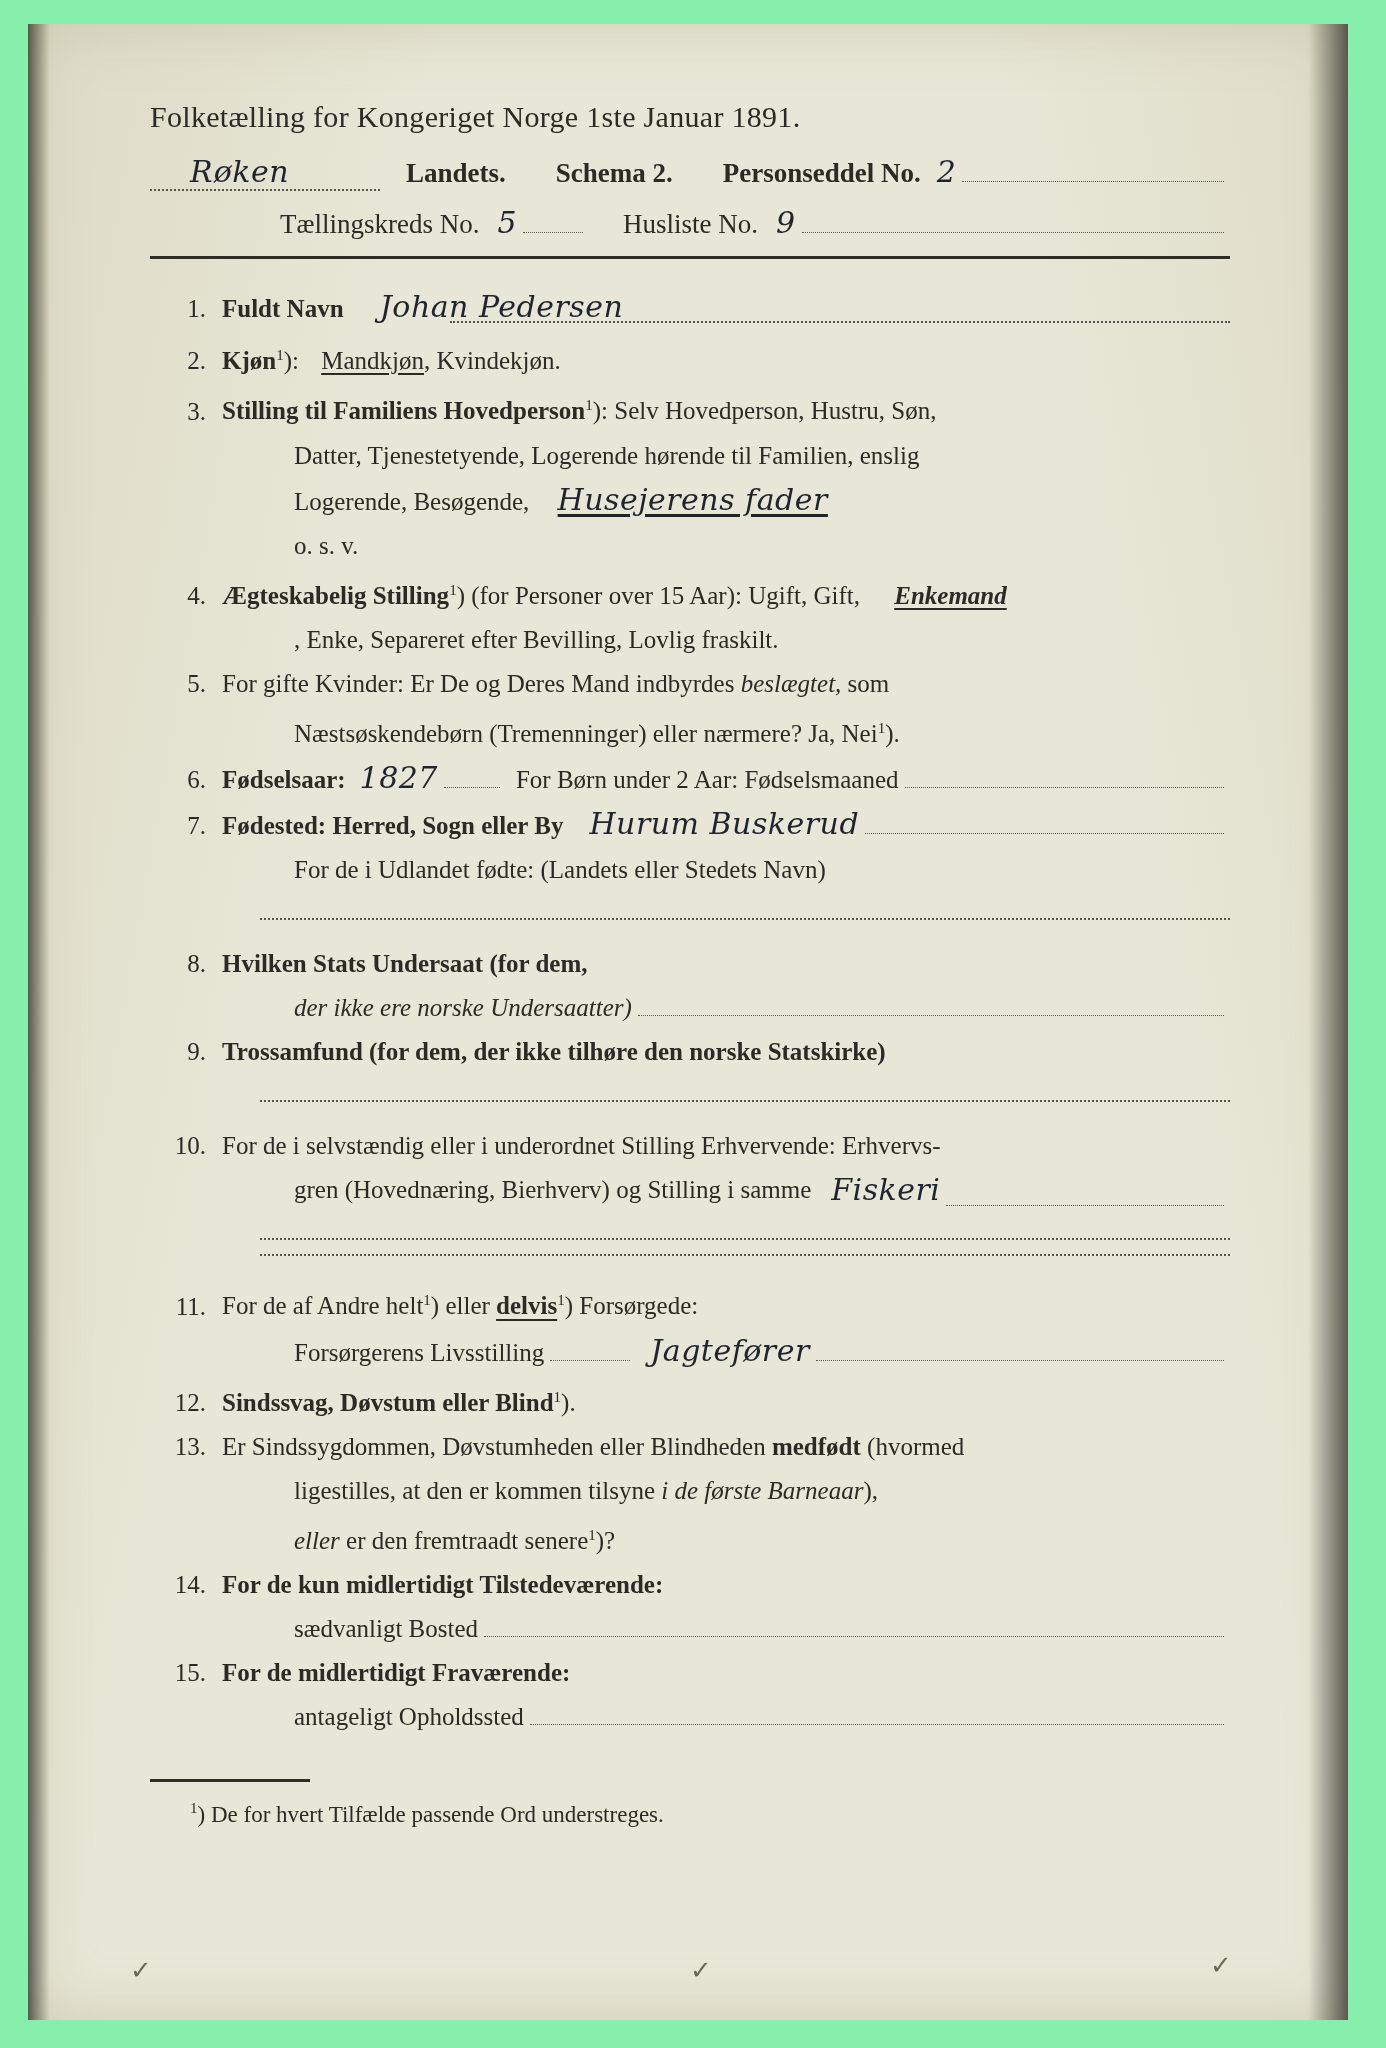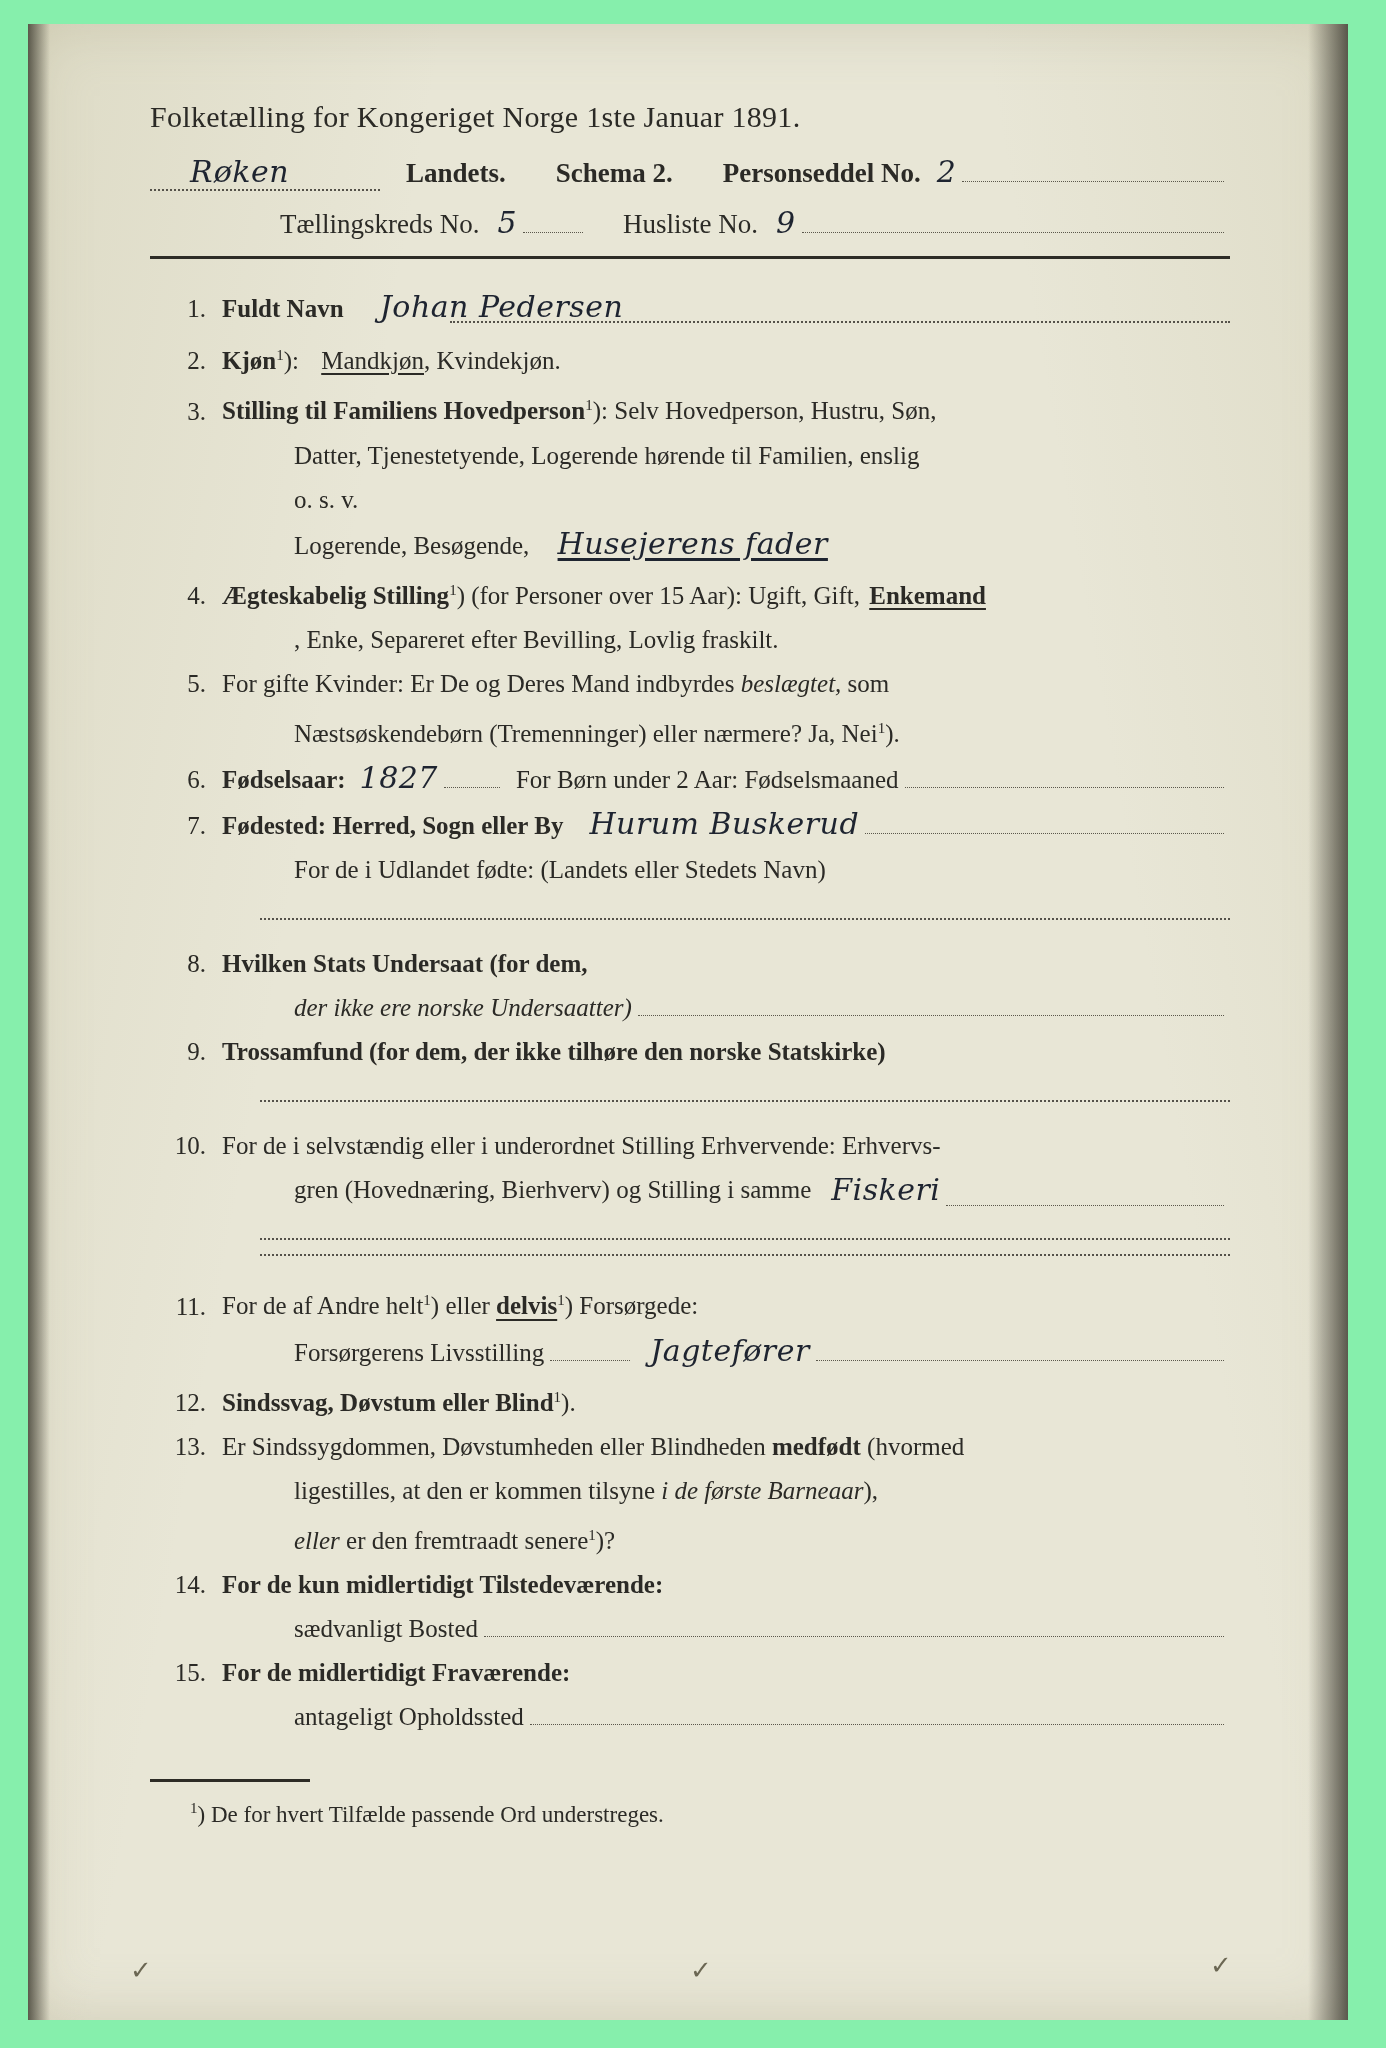--- a/index.html
+++ b/index.html
@@ -213,35 +213,35 @@
       <span class="body">
         <span class="print b">Stilling til Familiens Hovedperson</span><span class="print sup">1</span><span class="print">): Selv Hovedperson, Hustru, Søn,</span>
       </span>
     </div>
     <div class="line">
       <span class="num"></span>
       <span class="body print indent">Datter, Tjenestetyende, Logerende hørende til Familien, enslig</span>
     </div>
     <div class="line">
       <span class="num"></span>
-      <span class="body print indent">o. s. v.</span>
-    </div>
-    <div class="line">
-      <span class="num"></span>
       <span class="body indent">
         <span class="print">Logerende, Besøgende,</span>
         <span class="hand hand-lg u" style="margin-left:22px;">Husejerens fader</span>
       </span>
     </div>
+    <div class="line">
+      <span class="num"></span>
+      <span class="body print indent">o. s. v.</span>
+    </div>
 
     <div class="line">
       <span class="num print">4.</span>
       <span class="body">
         <span class="print b">Ægteskabelig Stilling</span><span class="print sup">1</span><span class="print">) (for Personer over 15 Aar): Ugift, Gift,</span>
-        <span class="print b u" style="margin-left:3px;">Enkemand</span>
+        <span class="print b u" style="margin-left:28px;font-style:italic;">Enkemand</span>
       </span>
     </div>
     <div class="line">
       <span class="num"></span>
       <span class="body indent print">, Enke, Separeret efter Bevilling, Lovlig fraskilt.</span>
     </div>
 
     <div class="line">
       <span class="num print">5.</span>
       <span class="body">

